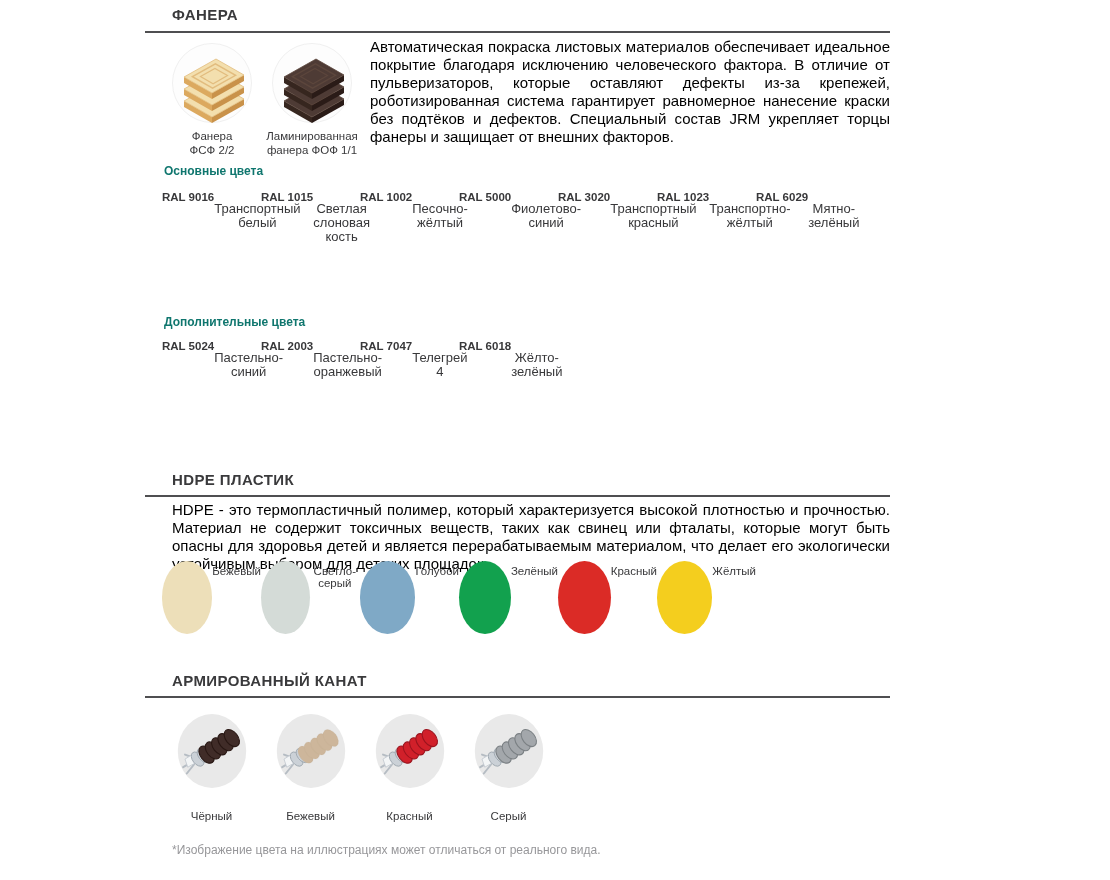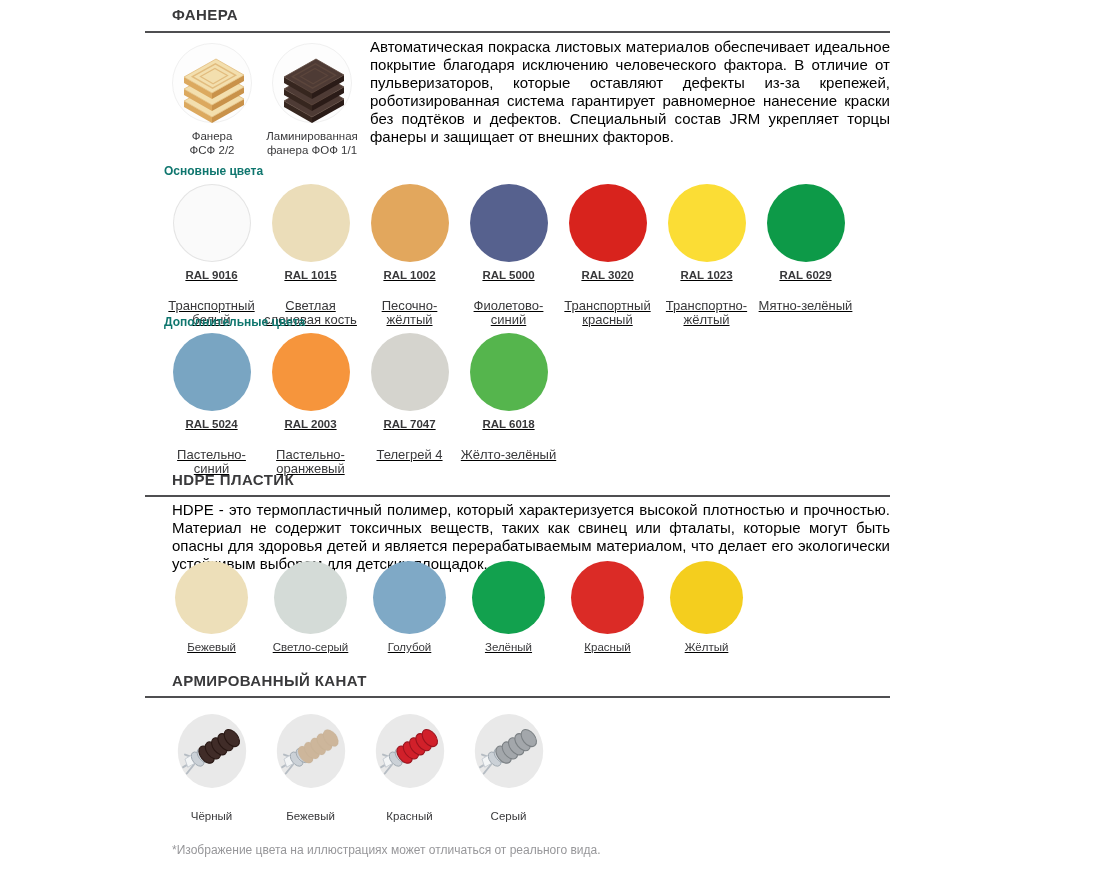--- a/index.html
+++ b/index.html
@@ -16,21 +16,21 @@
 
   
   #plywood-row{position:absolute;top:43px;left:17px;display:flex;}
   .sample-cell{width:100px;display:flex;flex-direction:column;align-items:center;}
   .sample-cell .thumb{width:80px;height:80px;}
   .sample-label{margin-top:6px;font-size:11.5px;line-height:14px;color:#38383a;text-align:center;white-space:nowrap;}
   #plywood-desc{position:absolute;top:38px;left:225px;width:520px;}
 
   
   .swatch-row{position:absolute;left:17px;display:flex;}
-  .swatch{width:99px;display:flex;flex-direction:column;align-items:center;text-decoration:underline;}
+  .swatch{width:99px;display:flex;flex-direction:row;align-items:flex-start;}
   .swatch-circle{border-radius:50%;}
   .sz78 .swatch-circle{width:78px;height:78px;}
   .sz73 .swatch-circle{width:73px;height:73px;margin-top:3px;}
   .swatch-code{margin-top:7px;font-size:11.5px;font-weight:bold;color:#38383a;white-space:nowrap;}
   .swatch-name{font-size:13px;line-height:14px;color:#38383a;text-align:center;margin-top:18px;}
   .hdpe-name{margin-top:7px;font-size:11.5px;color:#38383a;text-align:center;}
 
   #hdpe-desc{position:absolute;top:501px;left:27px;width:718px;}
 
   

